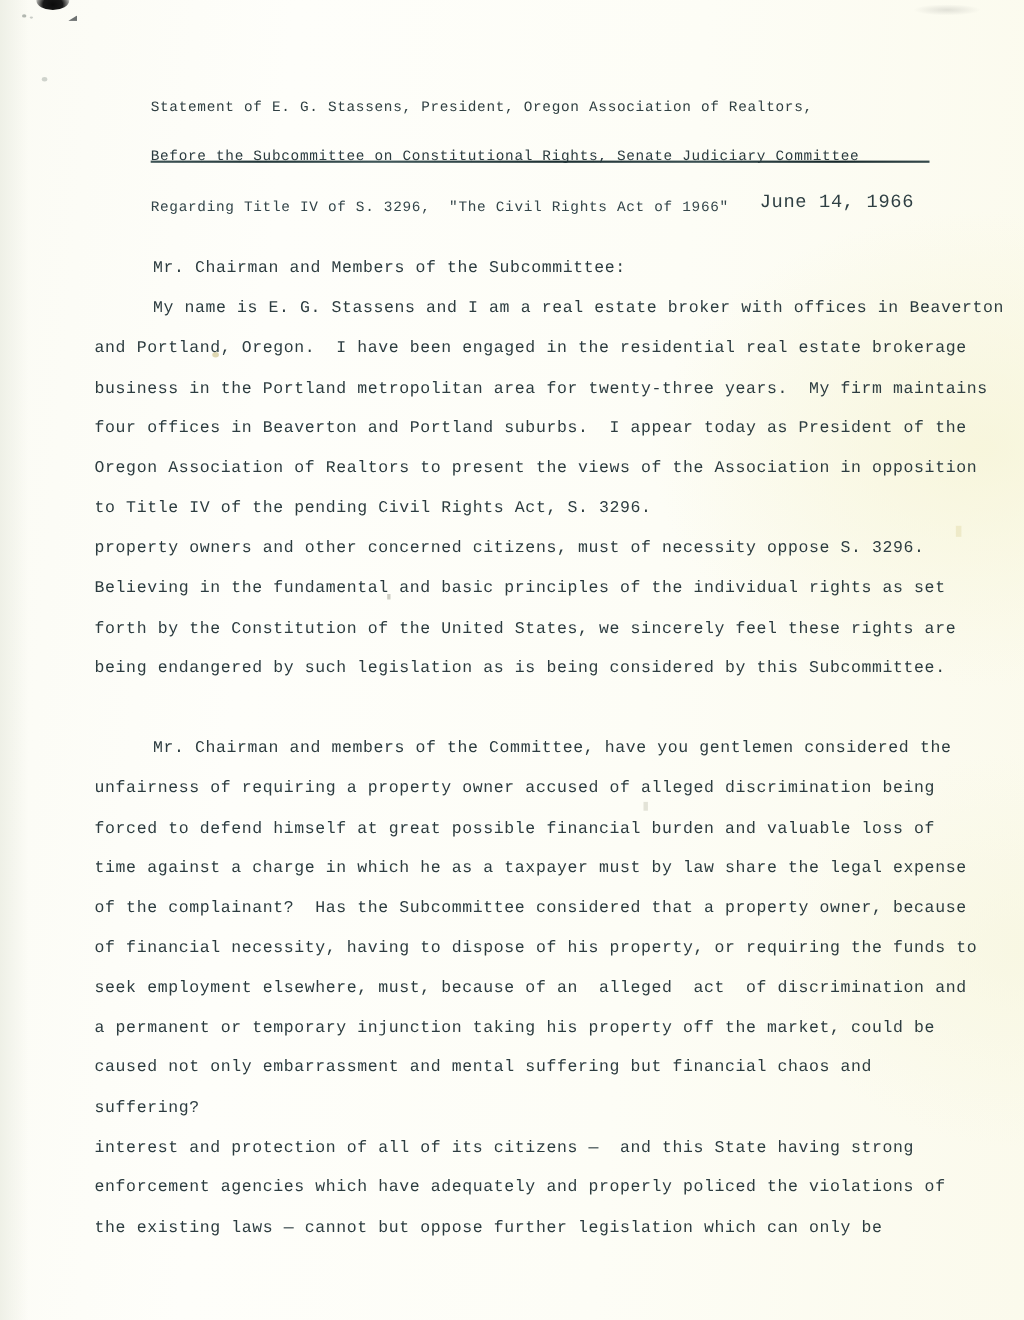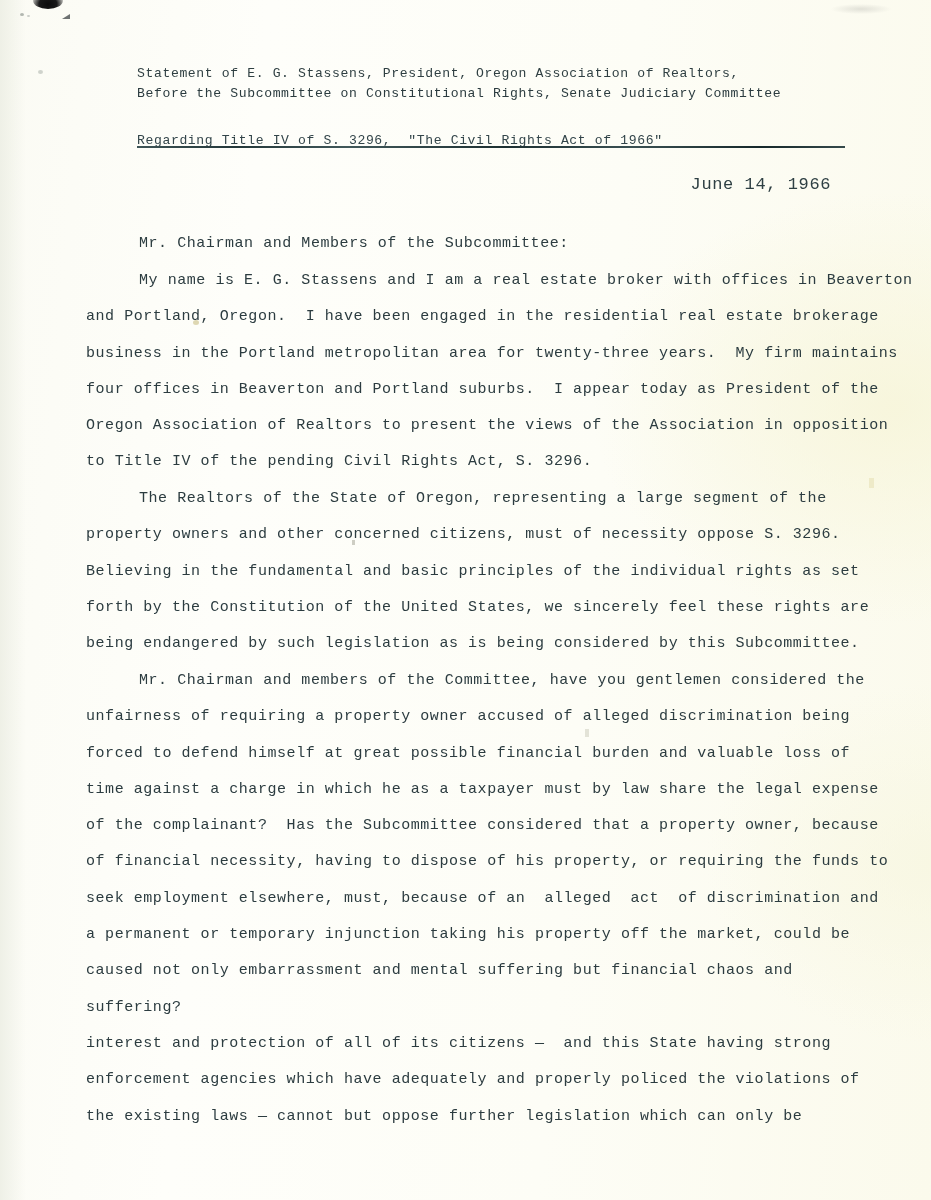--- a/index.html
+++ b/index.html
@@ -72,20 +72,21 @@
     left: 137px;
     top: 64px;
     width: 712px;
   }
   .heading-line {
     font-size: 13.1px;
     letter-spacing: 0.62px;
     line-height: 20px;
     color: #2f3f42;
     white-space: pre;
+    margin-top: 24px;
   }
   .heading-line.second { color: #2b3b3f; }
   .heading-sub {
     font-size: 13.1px;
     letter-spacing: 0.62px;
     line-height: 20px;
     color: #33454a;
     white-space: pre;
     margin-top: 27px;
   }
@@ -157,21 +158,20 @@
     <div class="body-block" style="top:263px;">
       <div class="body-line indent">My name is E. G. Stassens and I am a real estate broker with offices in Beaverton</div>
       <div class="body-line">and Portland, Oregon.  I have been engaged in the residential real estate brokerage</div>
       <div class="body-line">business in the Portland metropolitan area for twenty-three years.  My firm maintains</div>
       <div class="body-line">four offices in Beaverton and Portland suburbs.  I appear today as President of the</div>
       <div class="body-line">Oregon Association of Realtors to present the views of the Association in opposition</div>
       <div class="body-line">to Title IV of the pending Civil Rights Act, S. 3296.</div>
     </div>
 
     <div class="body-block" style="top:481px;">
-      <div class="body-line indent">The Realtors of the State of Oregon, representing a large segment of the</div>
       <div class="body-line">property owners and other concerned citizens, must of necessity oppose S. 3296.</div>
       <div class="body-line">Believing in the fundamental and basic principles of the individual rights as set</div>
       <div class="body-line">forth by the Constitution of the United States, we sincerely feel these rights are</div>
       <div class="body-line">being endangered by such legislation as is being considered by this Subcommittee.</div>
     </div>
 
     <div class="body-block" style="top:663px;">
       <div class="body-line indent">Mr. Chairman and members of the Committee, have you gentlemen considered the</div>
       <div class="body-line">unfairness of requiring a property owner accused of alleged discrimination being</div>
       <div class="body-line">forced to defend himself at great possible financial burden and valuable loss of</div>

